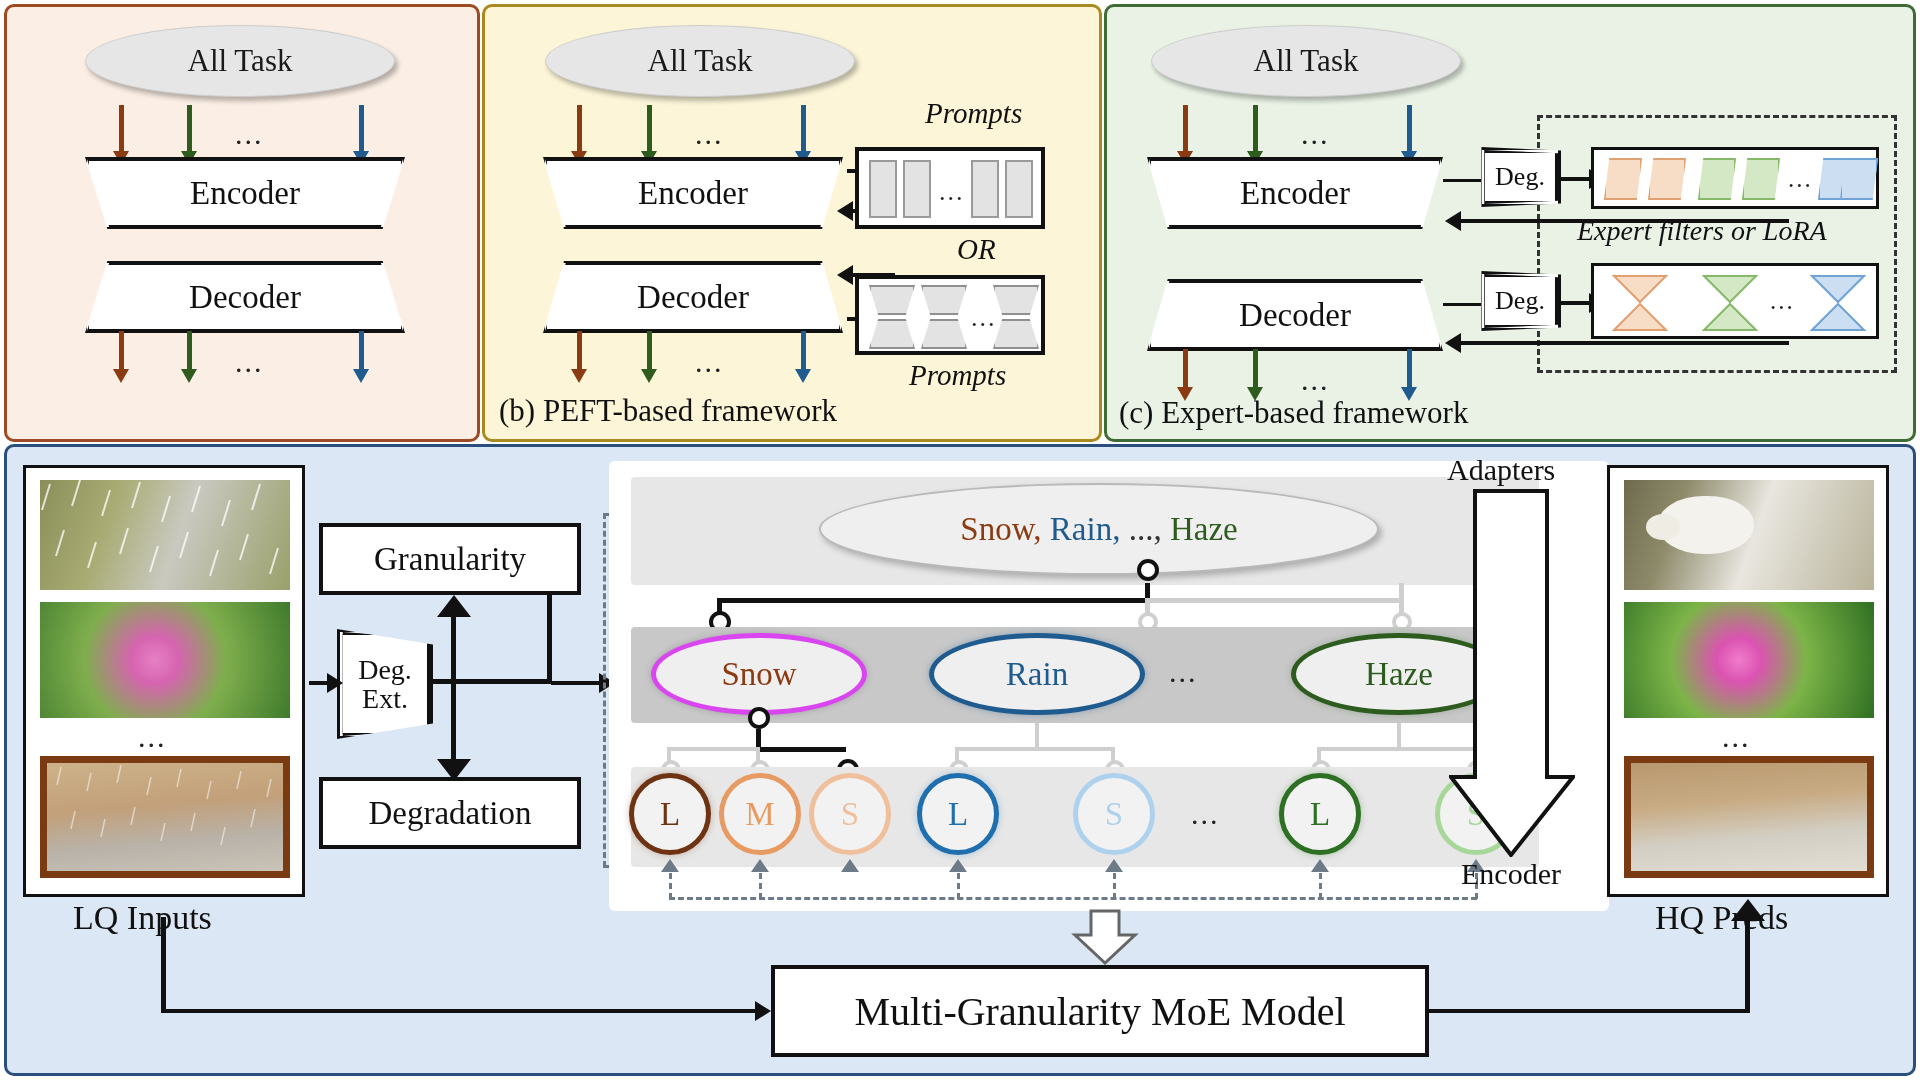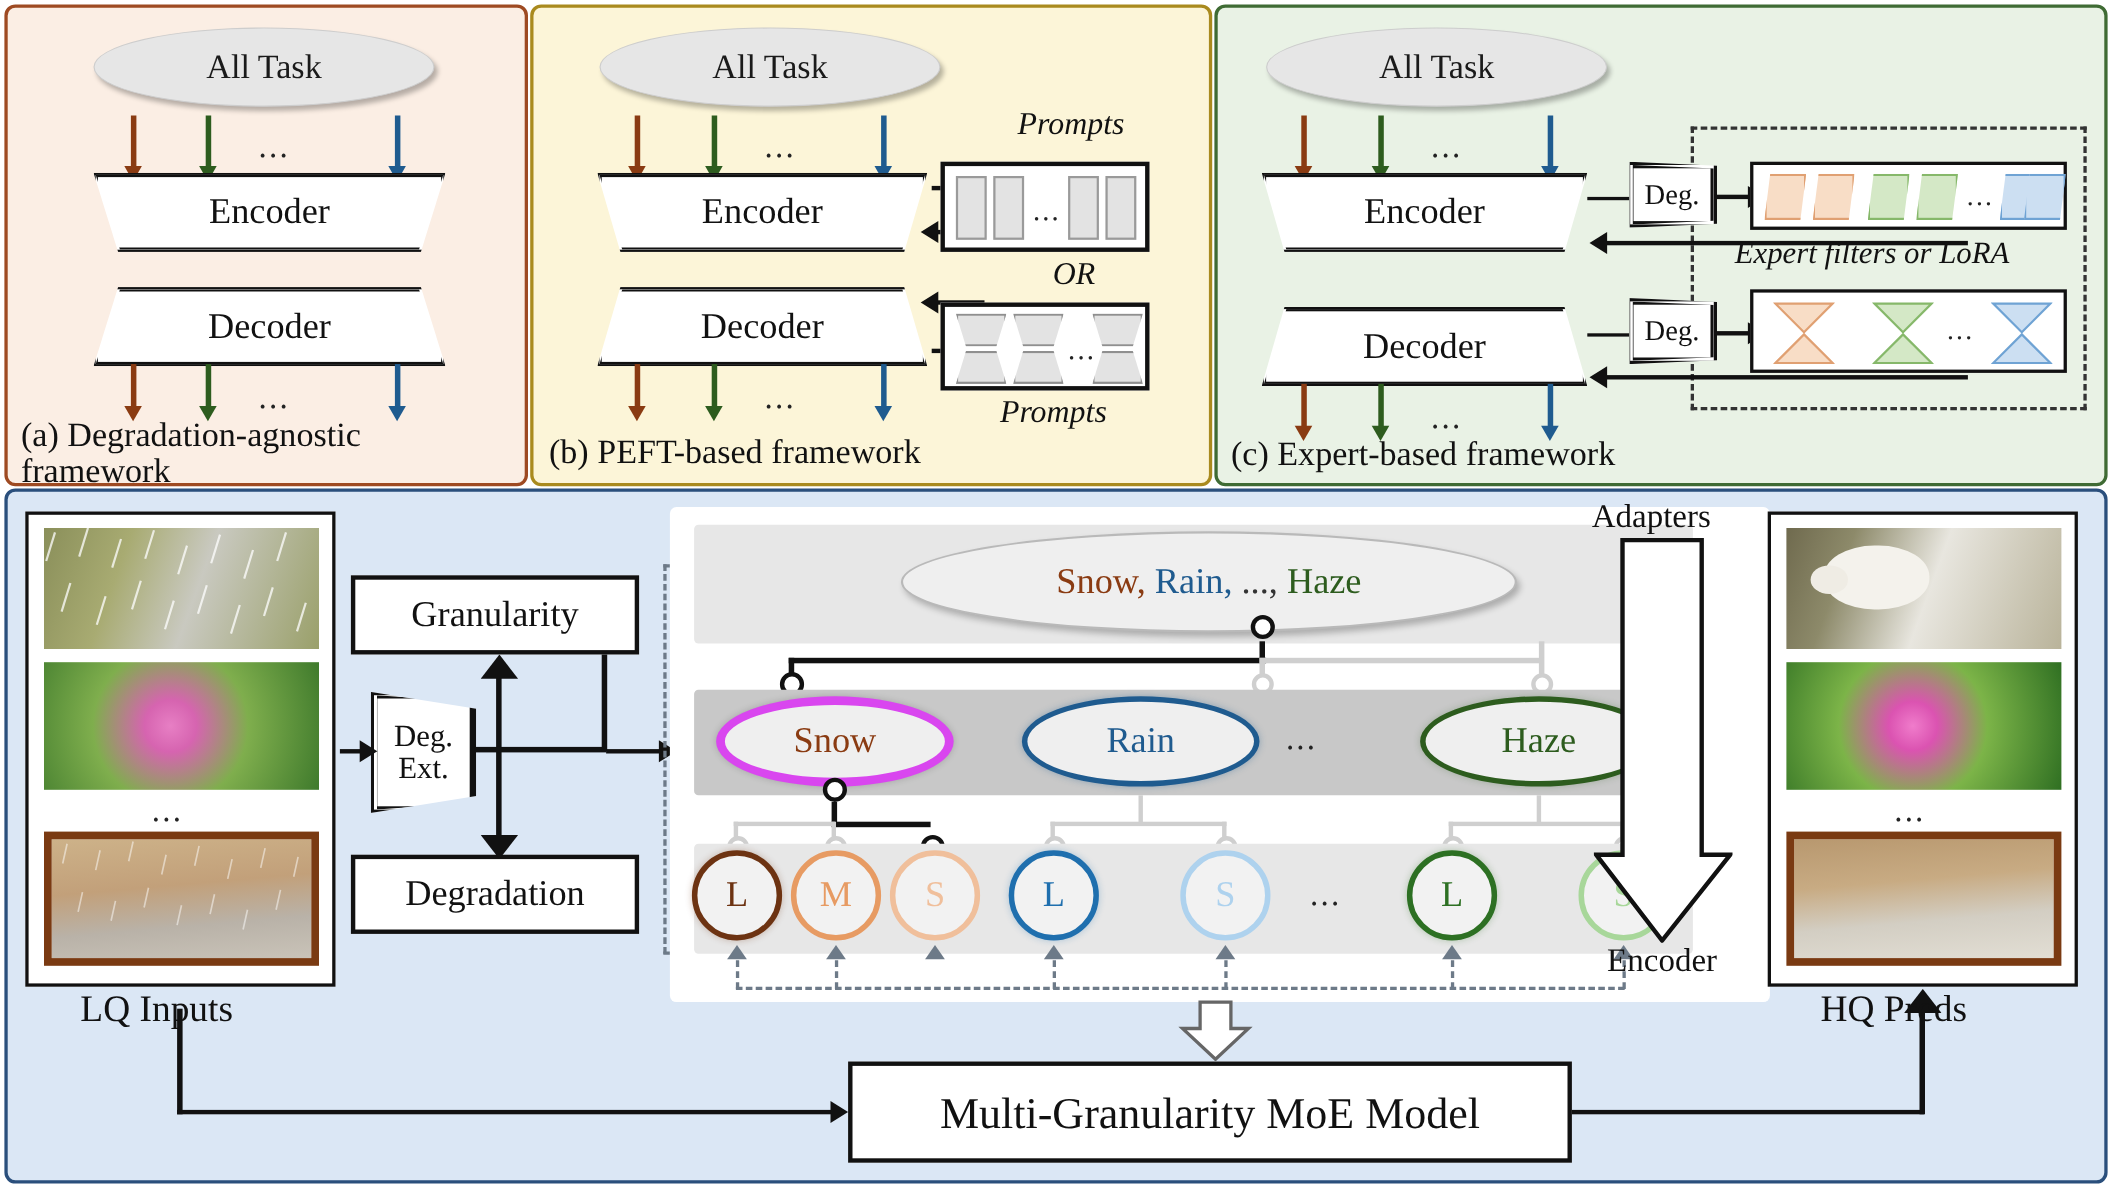--- a/index.html
+++ b/index.html
@@ -159,21 +159,20 @@
     <div class="arrow-v c-green" style="left:180px;top:324px;height:52px;">
         <div class="shaft"></div>
         <div class="head"></div>
       </div>
     <div class="dots" style="left:228px;top:340px;">...</div>
     <div class="arrow-v c-blue" style="left:352px;top:324px;height:52px;">
         <div class="shaft"></div>
         <div class="head"></div>
       </div>
 
-    <div class="caption" style="left:12px;top:372px;width:452px;text-align:left;">(a) Degradation-agnostic framework</div>
   </div>
 
   <div class="panel" id="panel-b">
     <div class="alltask" style="left:60px;top:18px;">
       <span>All Task</span>
     </div>
 
     <div class="arrow-v c-brown" style="left:92px;top:98px;height:60px;">
         <div class="shaft"></div>
         <div class="head"></div>
@@ -431,21 +430,21 @@
       <div class="connector" style="left:108px;top:137px;width:434px;height:5px;"></div>
       <div class="connector" style="left:108px;top:137px;width:5px;height:20px;"></div>
       <div class="conn-light" style="left:536px;top:137px;width:5px;height:20px;"></div>
       <div class="conn-light" style="left:790px;top:122px;width:5px;height:35px;"></div>
       <div class="conn-light" style="left:536px;top:137px;width:258px;height:5px;"></div>
       <div class="knob" style="left:100px;top:150px;"></div>
       <div class="knob-light" style="left:529px;top:151px;"></div>
       <div class="knob-light" style="left:783px;top:151px;"></div>
 
       <div class="lane lane2" style="left:22px;top:166px;width:908px;height:96px;"></div>
-      <div class="ell" style="left:42px;top:172px;width:216px;height:82px;border:8px solid #d946ef;color:#8a3b12;
+      <div class="ell" style="left:42px;top:172px;width:216px;height:82px;border:5px solid #d946ef;color:#8a3b12;
            box-shadow:0 0 7px rgba(0,0,0,.18);">
         <span>Snow</span>
       </div>
       <div class="ell" style="left:320px;top:172px;width:216px;height:82px;border:5px solid #1f5b8f;color:#1f5b8f;
            box-shadow:0 0 7px rgba(31,91,143,.35);">
         <span>Rain</span>
       </div>
       <div class="dots" style="left:560px;top:196px;">...</div>
       <div class="ell" style="left:682px;top:172px;width:216px;height:82px;border:5px solid #2d5c1e;color:#2d5c1e;
            box-shadow:0 0 7px rgba(45,92,30,.25);">

